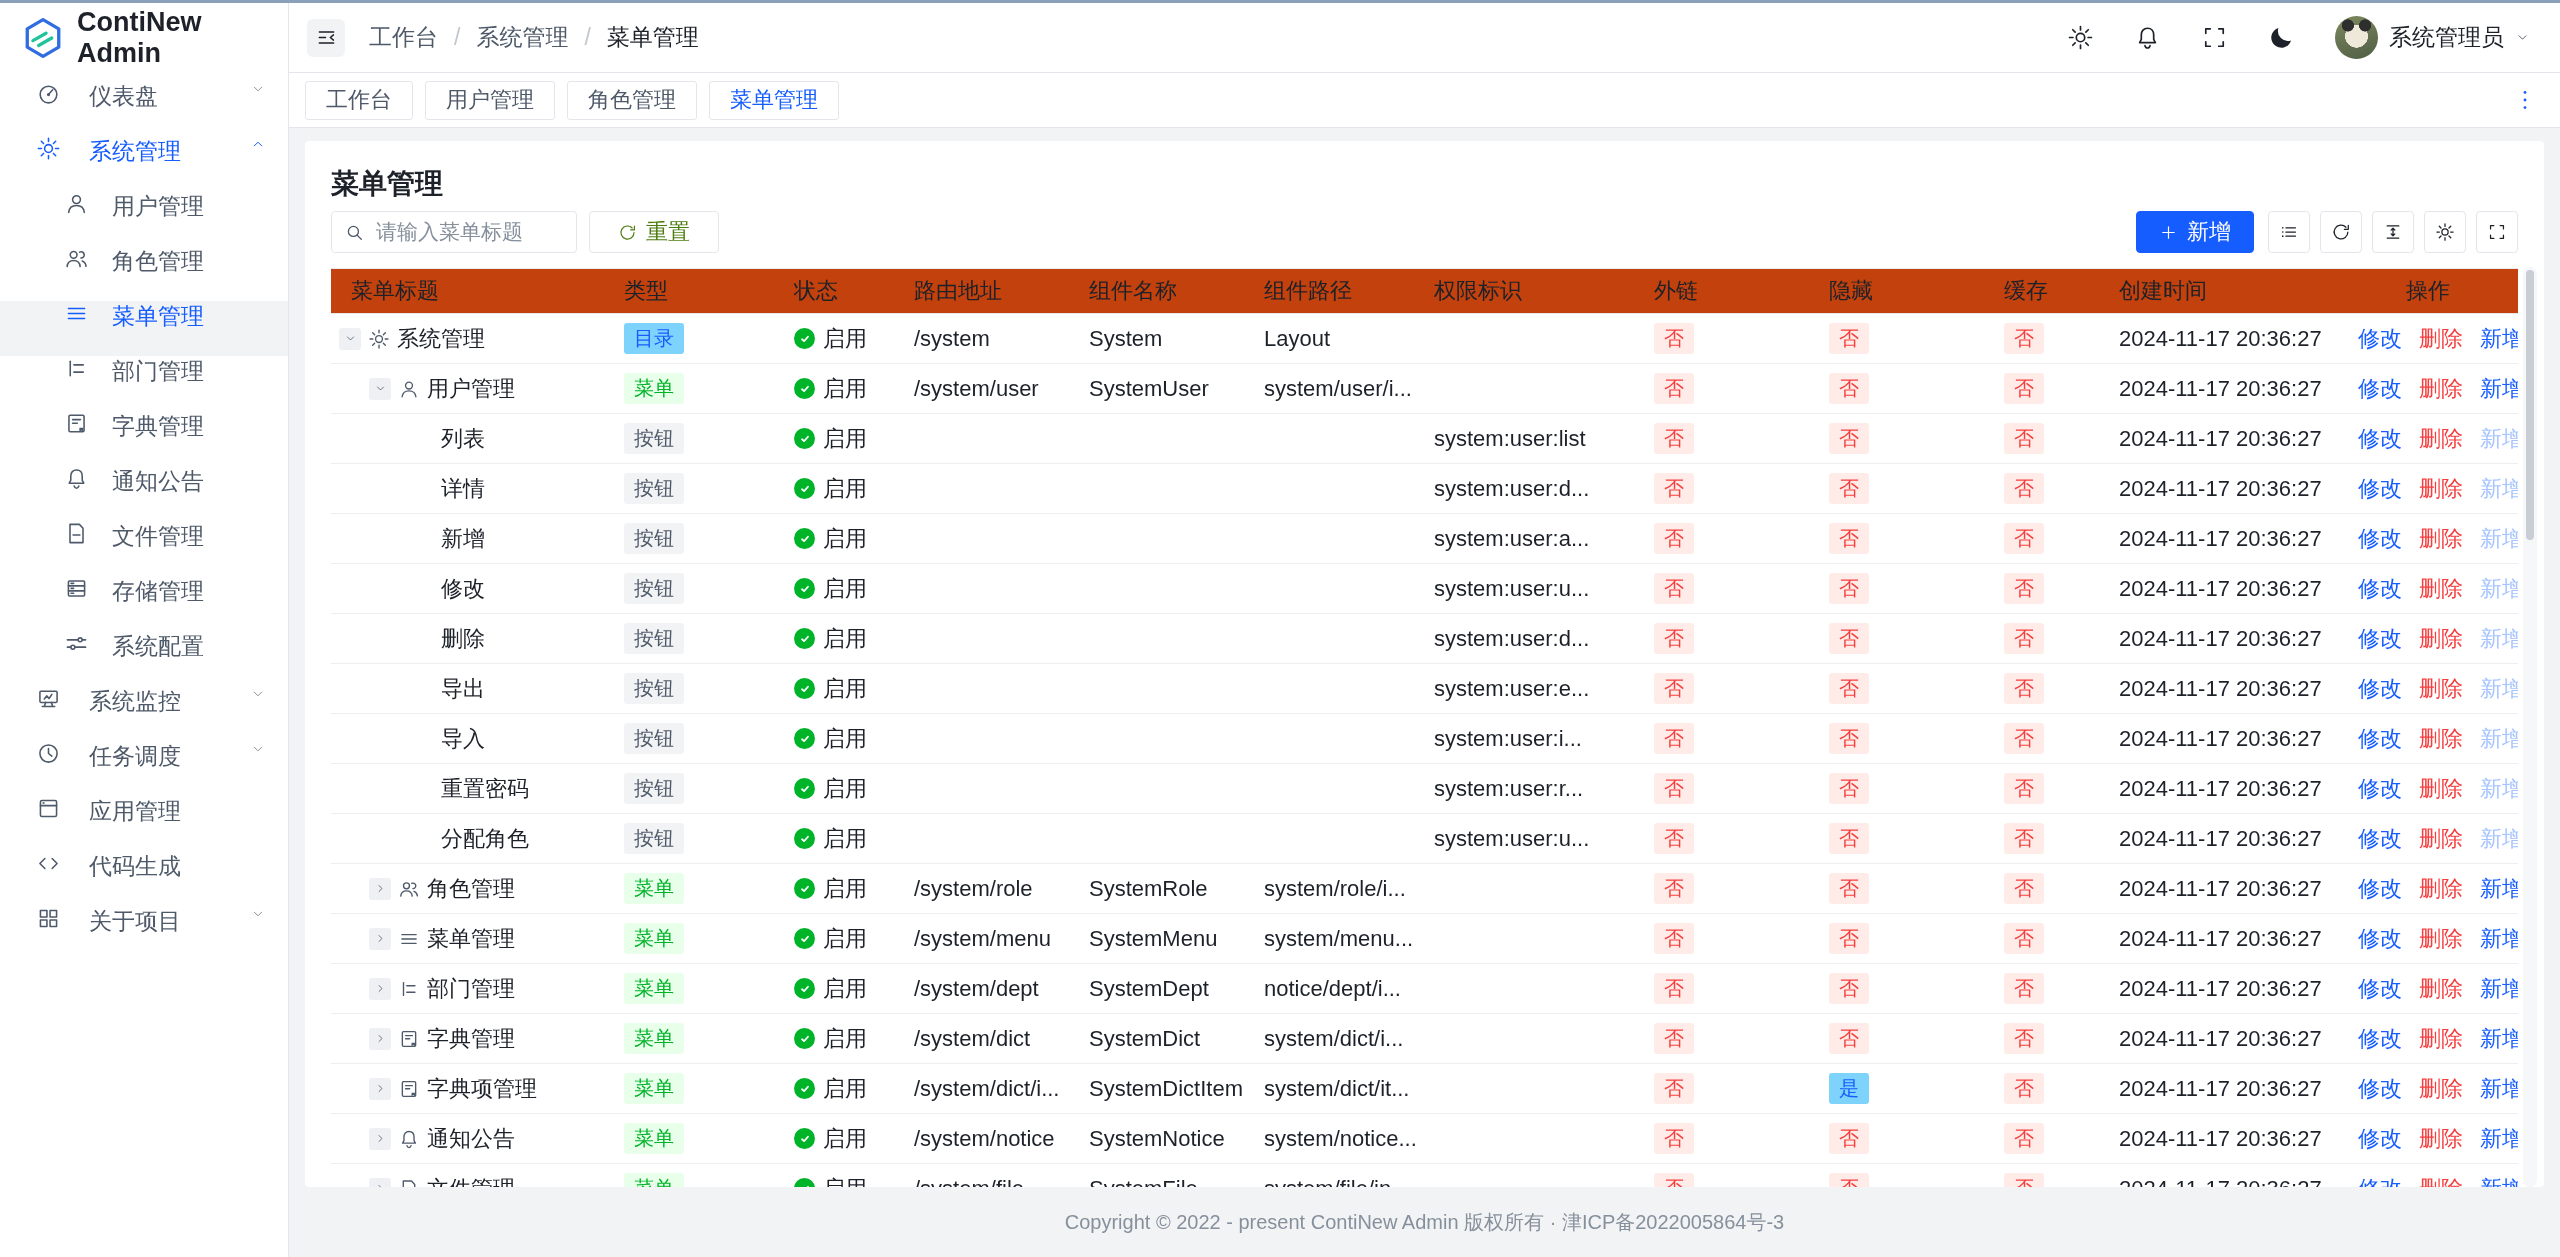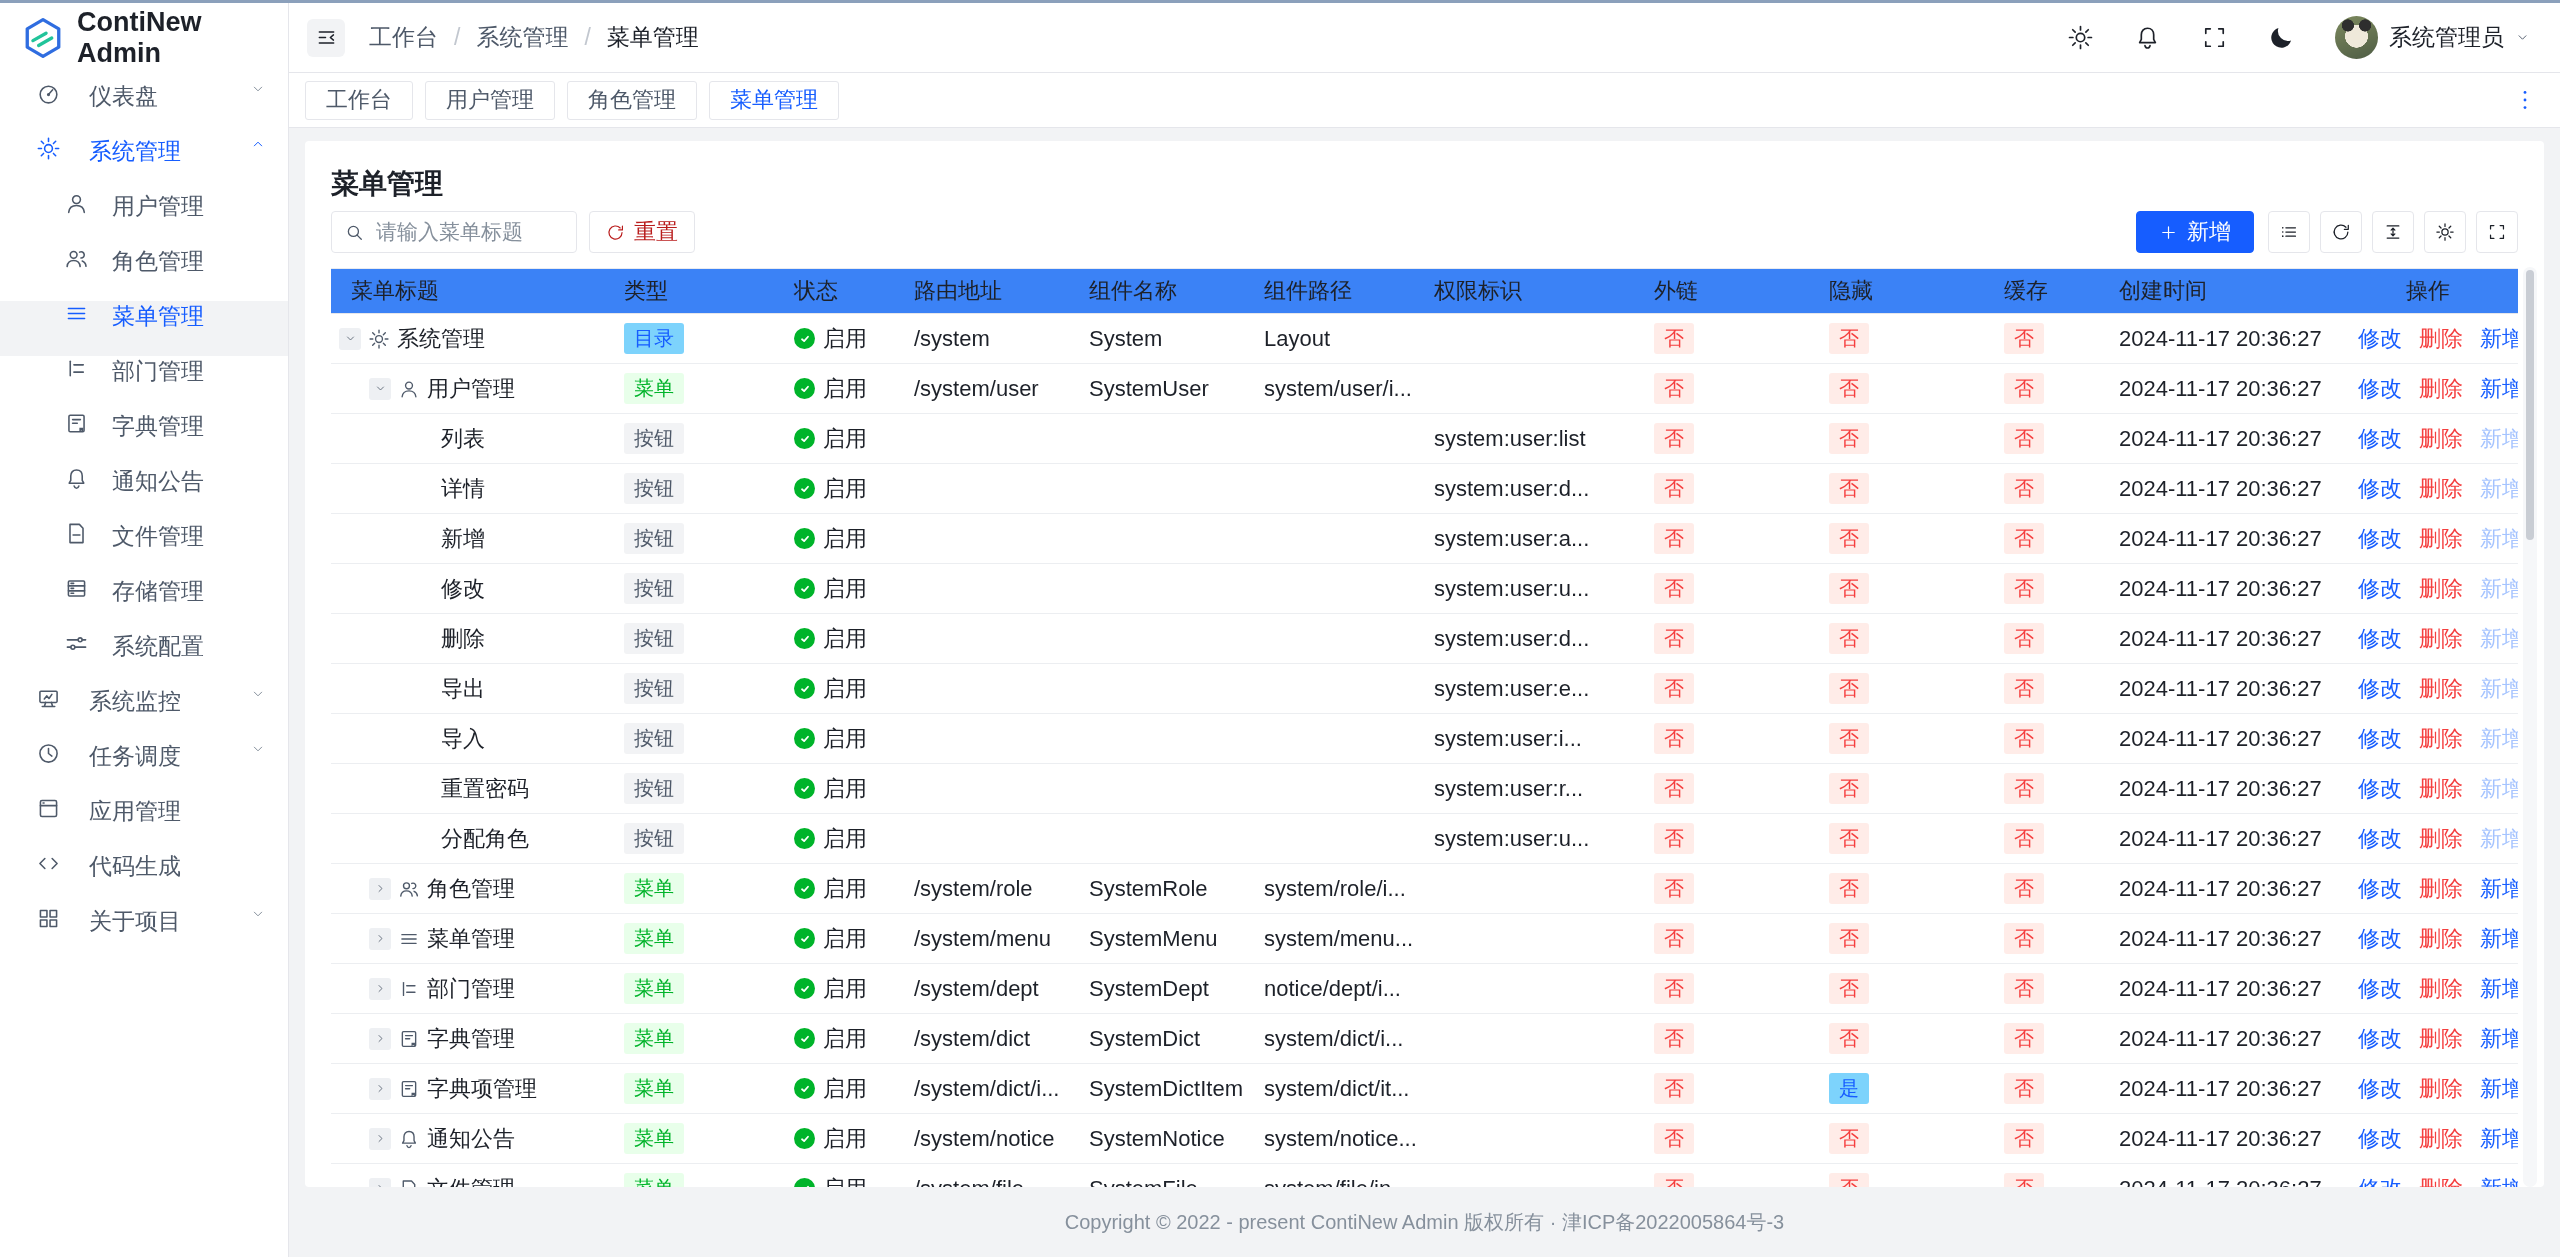--- a/index.html
+++ b/index.html
@@ -60,33 +60,33 @@
   .card{background:#fff;border-radius:4px;height:1048px;padding:24px 26px 0;box-sizing:border-box;position:relative;overflow:hidden}
   .page-title{font-size:28px;font-weight:600;height:46px}
   .toolbar{display:flex;justify-content:space-between;align-items:center}
   .tb-left{display:flex;}
   .search-box{width:246px;height:42px;border:1px solid #e5e6eb;border-radius:4px;display:flex;align-items:center;
               padding:0 12px;gap:9px;box-sizing:border-box}
   .search-box .icon{width:21px;height:21px;color:#4e5969}
   .search-input{border:0;outline:0;flex:1;min-width:0;font-size:21px;color:#1d2129;font-family:inherit;background:transparent}
   .search-input::placeholder{color:#86909c}
   .btn{display:inline-flex;align-items:center;gap:9px;height:42px;border:1px solid #e5e6eb;background:#fff;border-radius:4px;
-       padding:0 16px;font-size:22px;color:#b91c1c;cursor:pointer;font-family:inherit}
+       padding:0 28px;font-size:22px;color:#4d7c0f;cursor:pointer;font-family:inherit}
   .btn .icon{width:19px;height:19px}
   .reset-btn{margin-left:12px}
   .tb-right{display:flex;align-items:center;gap:10px}
   .btn-primary{background:#165dff;border-color:#165dff;color:#fff;padding:0 22px;margin-right:4px}
   .icon-btn{width:40px;height:40px;border:1px solid #e5e6eb;border-radius:4px;background:#fff;display:flex;align-items:center;
             justify-content:center;cursor:pointer;color:#1d2129}
   .icon-btn .icon{width:20px;height:20px}
 
   
   .table{margin-top:15px}
   .trow{display:grid;grid-template-columns:277px 170px 120px 175px 175px 170px 220px 175px 175px 115px 235px 180px}
-  .thead{background:#3b82f6;border-top:1px solid #e9ebf0;border-bottom:1px solid #e5e6eb;height:44px}
+  .thead{background:#c2410c;border-top:1px solid #e9ebf0;border-bottom:1px solid #e5e6eb;height:44px}
   .th{display:flex;align-items:center;padding-left:16px;font-size:22px;font-weight:500;color:#1d2129;white-space:nowrap}
   .th.first{padding-left:20px}
   .th.center{justify-content:center;padding-left:0}
   .tr{height:49px;border-bottom:1px solid #eceef1}
   .td{display:flex;align-items:center;padding-left:16px;font-size:22px;color:#1d2129;overflow:hidden;white-space:nowrap}
   .td.title-cell{padding-left:8px}
   .caret-box{width:22px;height:22px;background:#eef0f3;border-radius:3px;display:flex;align-items:center;justify-content:center;
              color:#4e5969;cursor:pointer;flex:none}
   .caret-box svg{width:13px;height:13px}
   .ind1{margin-left:30px}

